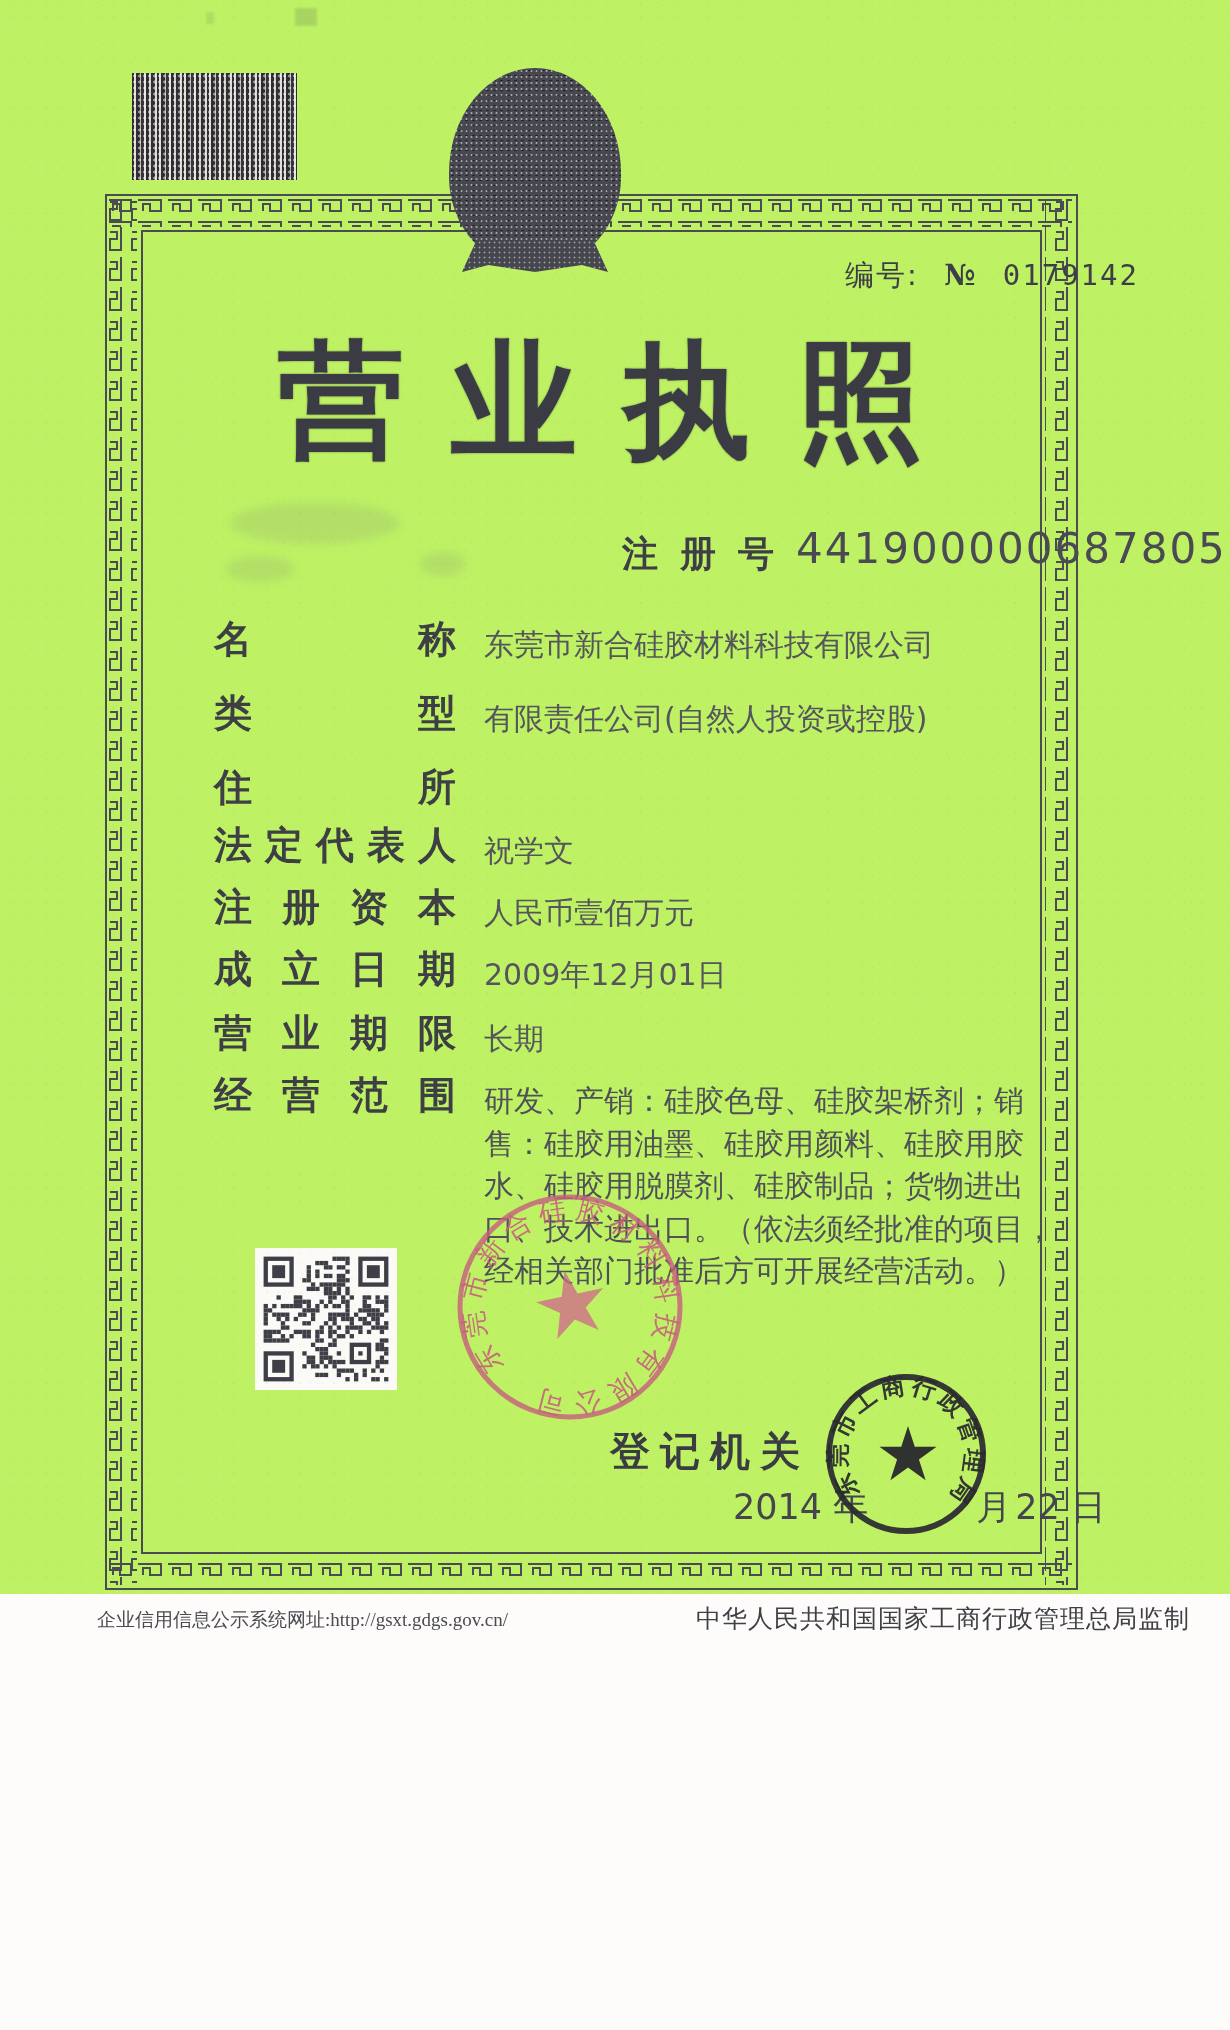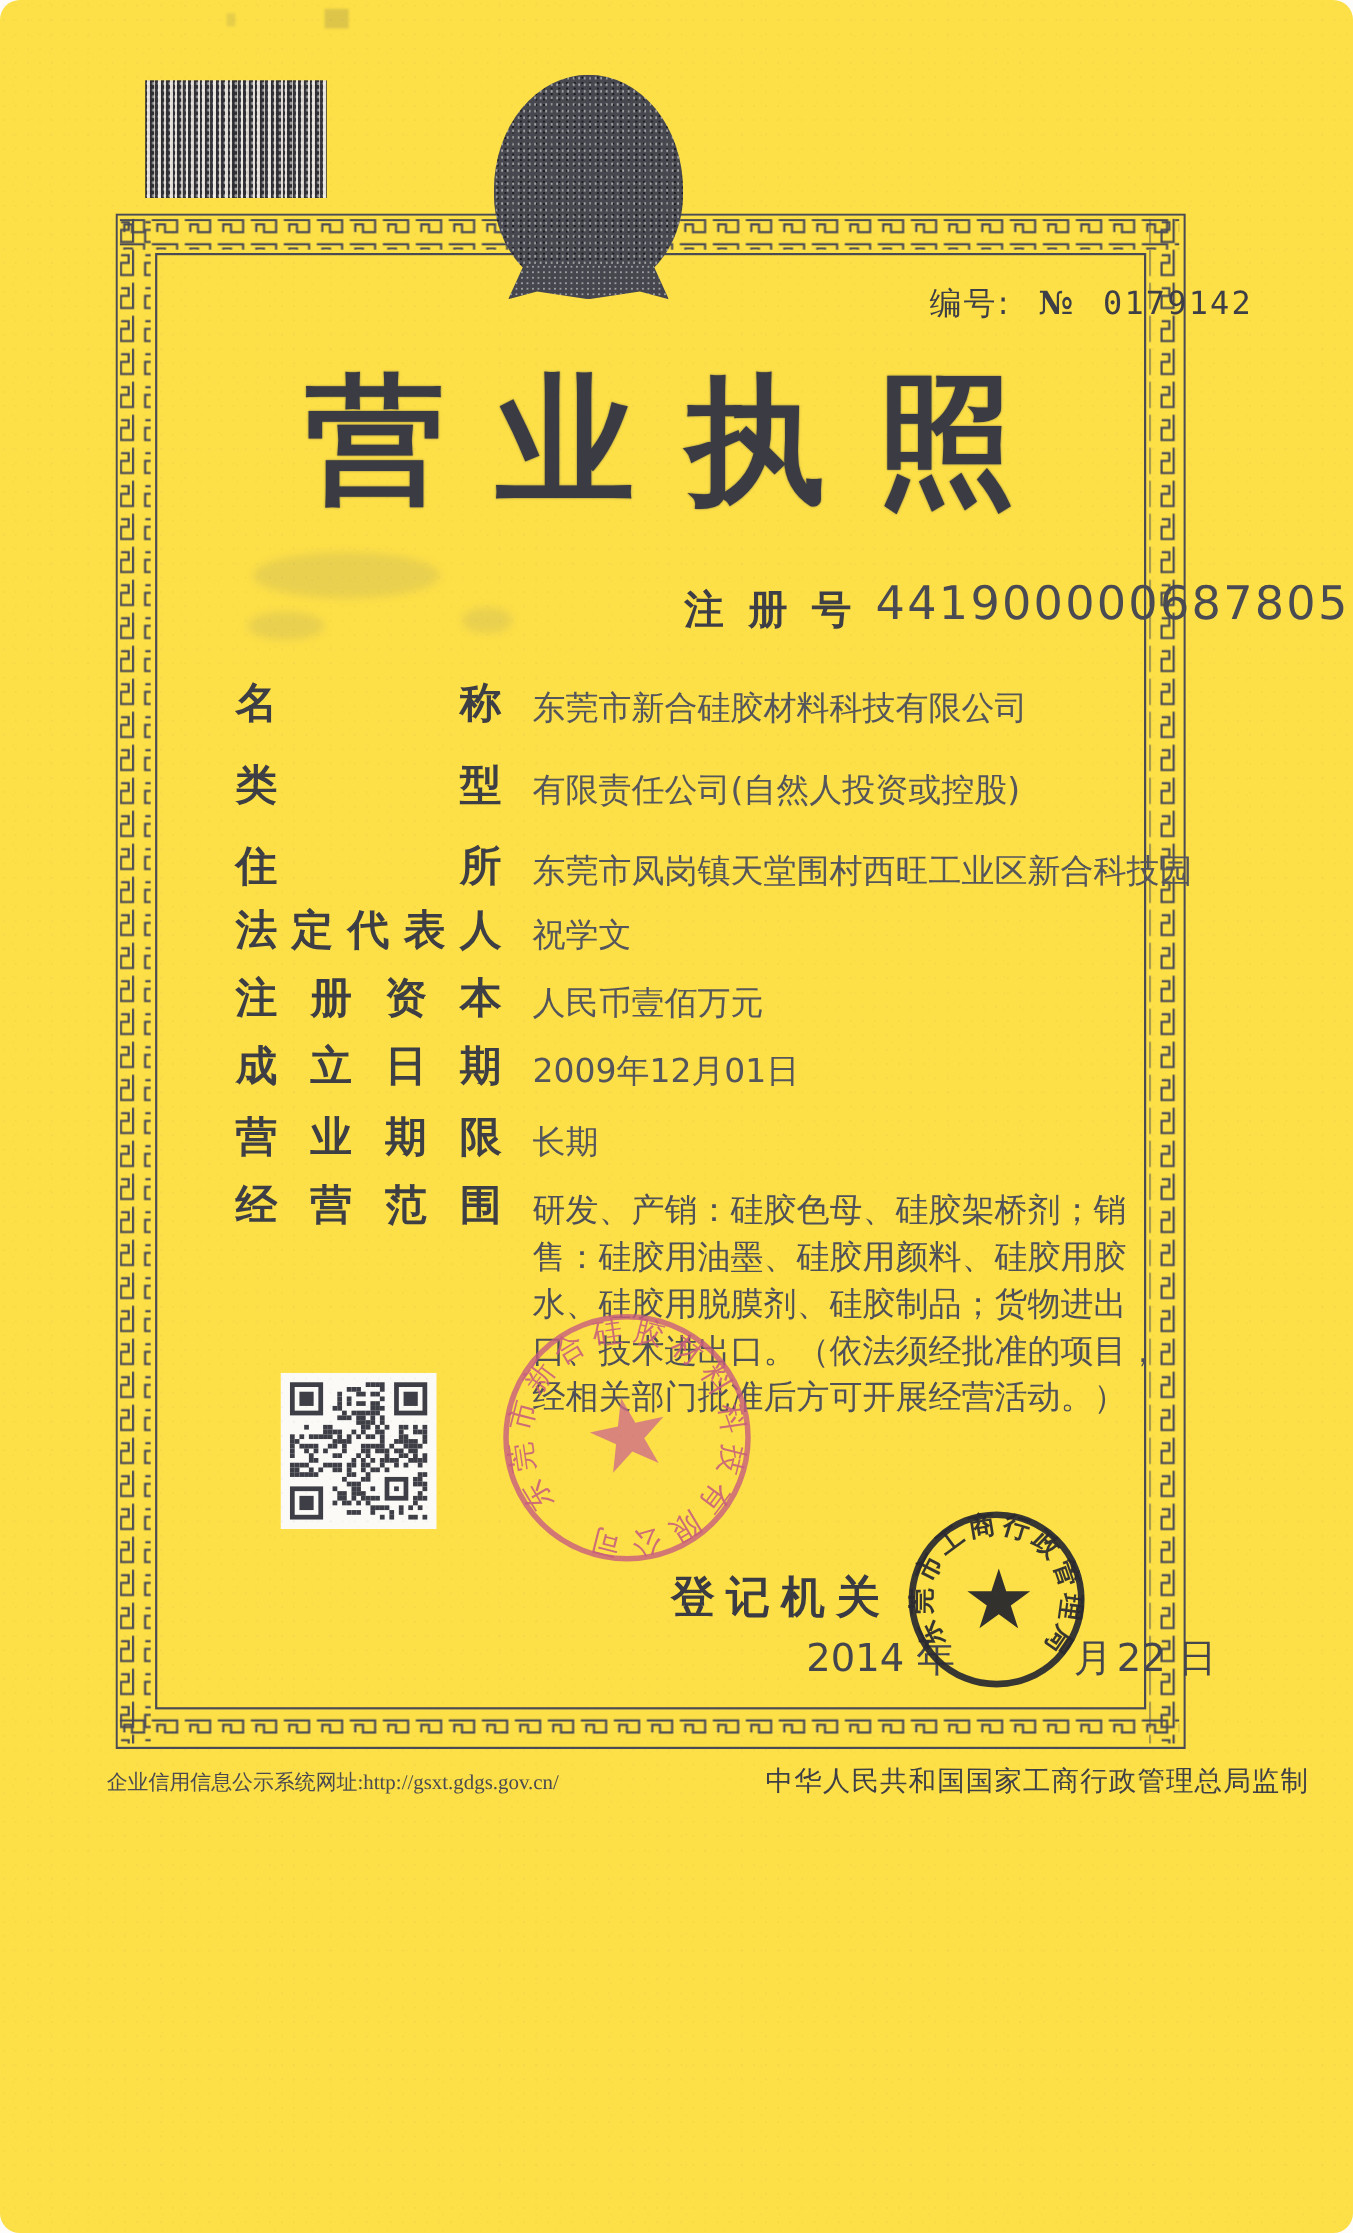--- a/index.html
+++ b/index.html
@@ -2,21 +2,21 @@
 <html><head>
 <meta charset="utf-8">
 <style>
   html,body{margin:0;padding:0;}
   body{
     width:1230px;height:2030px;
     background:#fdfcfa;
     font-family:"DejaVu Sans","Liberation Sans",sans-serif;
     overflow:hidden;
   }
-  .page{position:relative;width:1230px;height:2030px;background:#fde047;border-radius:18px;}
+  .page{position:relative;width:1230px;height:1594px;background:#bef264;}
   .noise{
     position:absolute;inset:0;pointer-events:none;opacity:.55;
     background-image:
       radial-gradient(circle at 30% 40%, rgba(90,90,105,.10) .6px, transparent 1.1px),
       radial-gradient(circle at 70% 20%, rgba(90,90,105,.08) .6px, transparent 1.2px);
     background-size:11px 13px,17px 15px;
   }
   .abs{position:absolute;}
   
   .barcode{
@@ -154,21 +154,20 @@
         <span>类</span>
         <span>型</span>
       </div>
     <div class="fvalue">有限责任公司(自然人投资或控股)</div>
   </div>
   <div class="row" style="top:768px">
     <div class="flabel">
         <span>住</span>
         <span>所</span>
       </div>
-    <div class="fvalue">东莞市凤岗镇天堂围村西旺工业区新合科技园</div>
   </div>
   <div class="row" style="top:826px">
     <div class="flabel">
         <span>法</span>
         <span>定</span>
         <span>代</span>
         <span>表</span>
         <span>人</span>
       </div>
     <div class="fvalue">祝学文</div>

